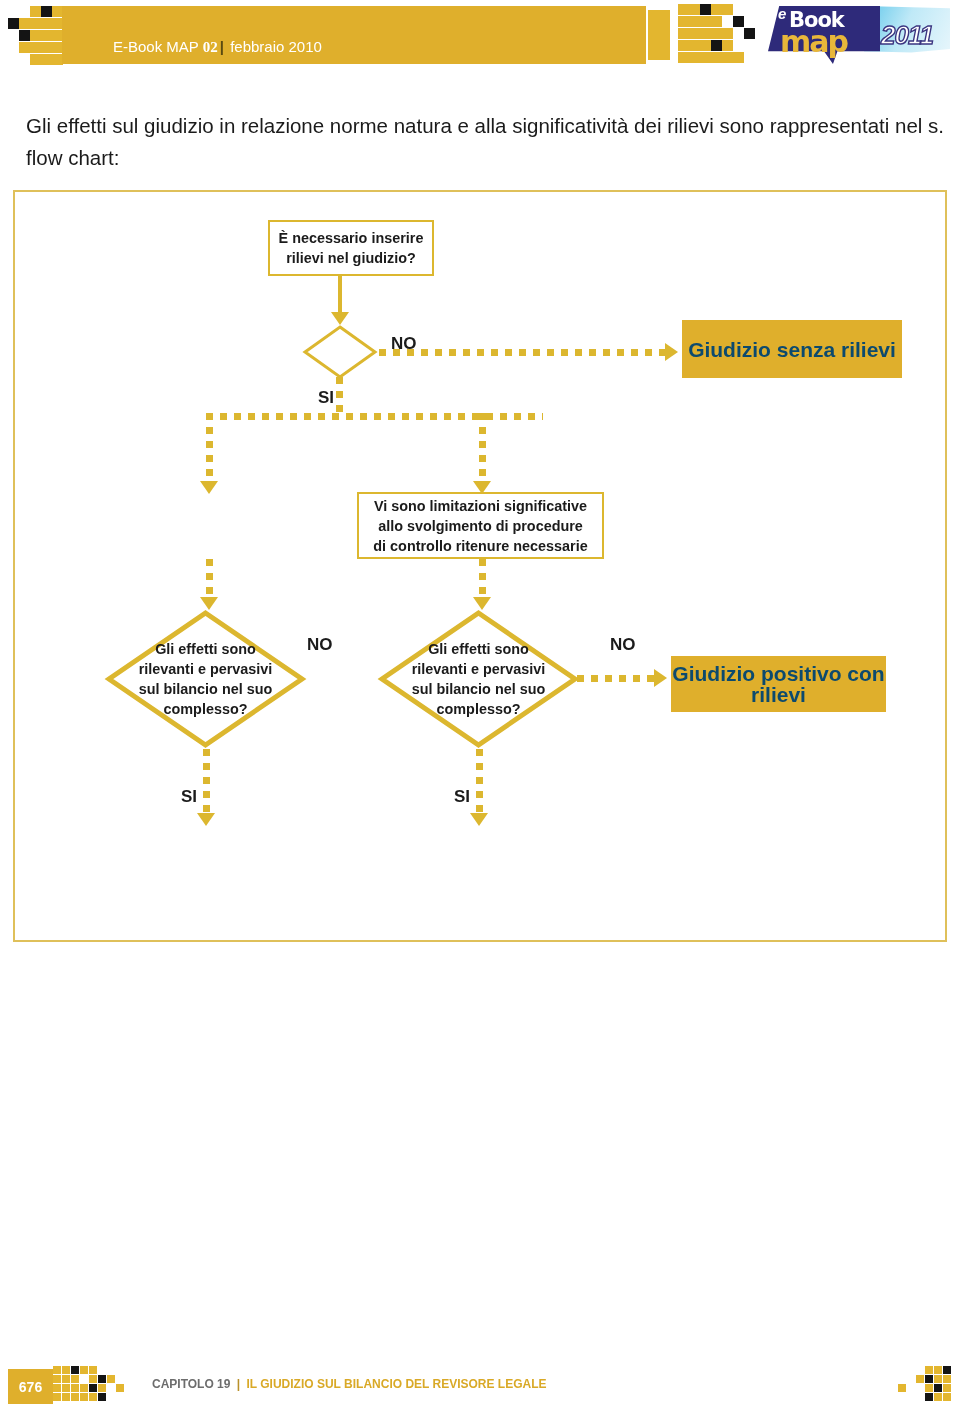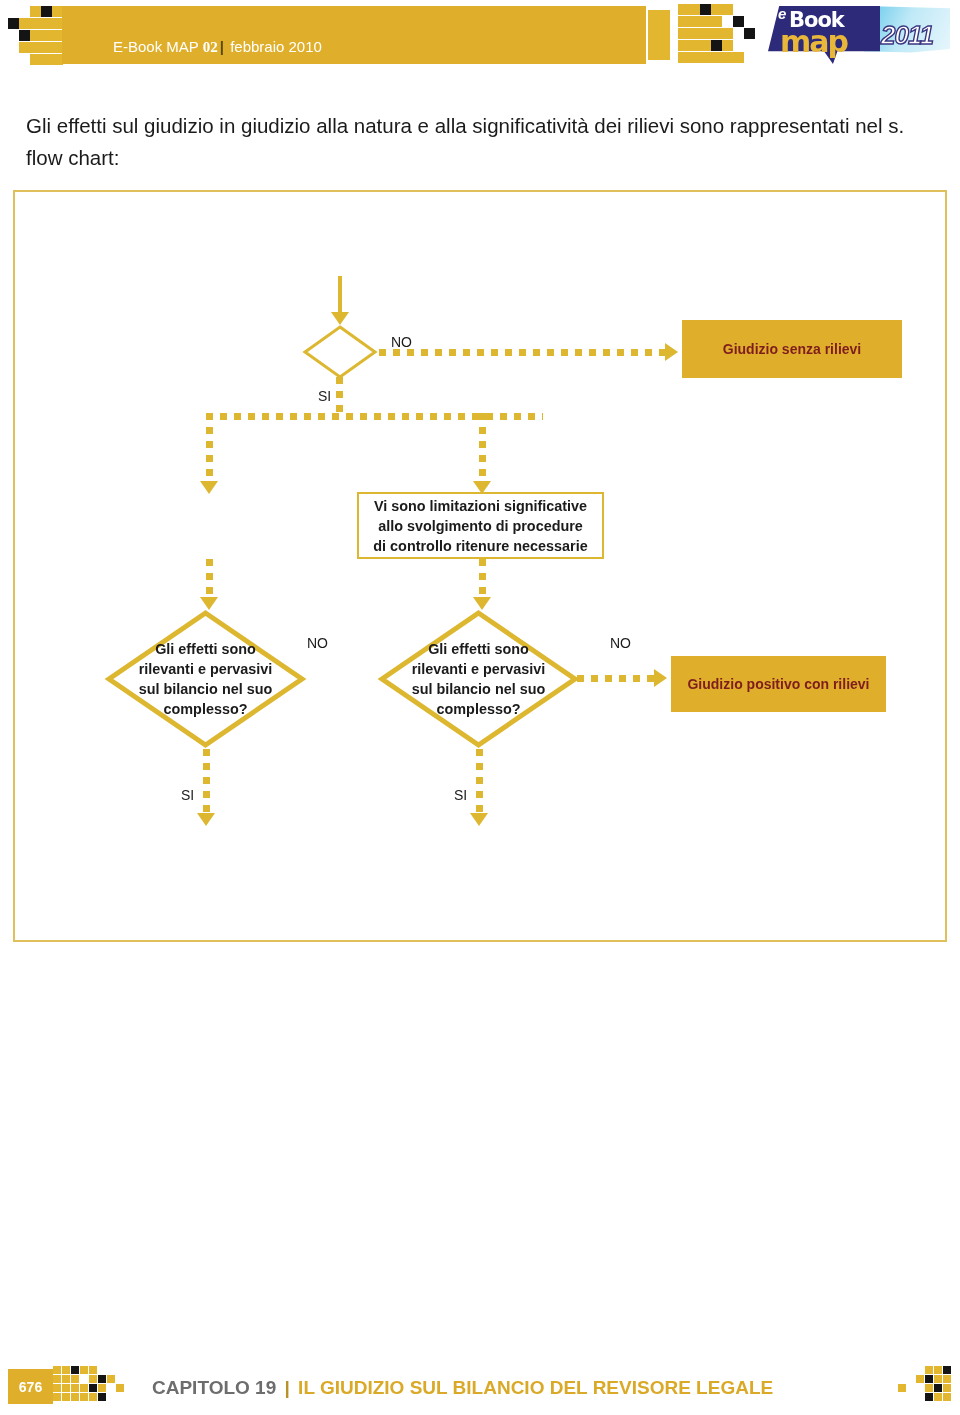--- a/index.html
+++ b/index.html
@@ -83,22 +83,22 @@
   
   .nodebox {
     position: absolute; display: flex; align-items: center; justify-content: center;
     text-align: center;
   }
   .nodebox.outline {
     background: #ffffff; border: 2px solid #dcb72f;
     font-size: 14.4px; font-weight: bold; color: #1b1b1b; line-height: 20px;
   }
   .nodebox.filled {
-    background: #dfaf2c; color: #7f1d1d;
-    font-size: 14px; font-weight: bold; line-height: 21px;
+    background: #dfaf2c; color: #0c4a6e;
+    font-size: 21px; font-weight: bold; line-height: 21px;
   }
 
   
   .diamond { position: absolute; }
   .diamond svg { position: absolute; left: 0; top: 0; overflow: visible; }
   .diamond .dtext {
     position: absolute; left: 0; top: 0; width: 100%; height: 100%;
     display: flex; align-items: center; justify-content: center;
     text-align: center; font-size: 14.4px; font-weight: bold;
     color: #1b1b1b; line-height: 20px;
@@ -121,34 +121,34 @@
     position: absolute; width: 0; height: 0;
     border-left: 9px solid transparent; border-right: 9px solid transparent;
     border-top: 13px solid #dcb72f;
   }
   .arrow-r {
     position: absolute; width: 0; height: 0;
     border-top: 9px solid transparent; border-bottom: 9px solid transparent;
     border-left: 13px solid #dcb72f;
   }
   .edge-label {
-    position: absolute; font-size: 14px; font-weight: normal; color: #1b1b1b;
+    position: absolute; font-size: 17px; font-weight: bold; color: #1b1b1b;
   }
 
   
   .footer { position: absolute; left: 0; top: 1362px; width: 960px; height: 52px; }
   .pagebadge {
     position: absolute; left: 8px; top: 7px; width: 45px; height: 35px;
     background: #dfaf2c; color: #ffffff;
     display: flex; align-items: center; justify-content: center;
     font-size: 14px; font-weight: bold;
   }
   .foot-text {
     position: absolute; left: 152px; top: 15px;
-    font-size: 19px; font-weight: bold; letter-spacing: 0px; white-space: nowrap;
+    font-size: 12px; font-weight: bold; letter-spacing: 0px; white-space: nowrap;
   }
   .foot-text .c1 { color: #6d6d6d; }
   .foot-text .bar { color: #b9912a; padding: 0 3px; }
   .foot-text .c2 { color: #d9a927; }
 </style>
 </head>
 <body>
 
 <div class="page">
 
@@ -213,25 +213,29 @@
     <div class="logo">
       <div class="logo-page"></div>
       <div class="logo-book"></div>
       <div class="logo-e">e</div>
       <div class="logo-book-w">Book</div>
       <div class="logo-map">map</div>
       <div class="logo-year">2011</div>
     </div>
   </div>
 
-  <div class="intro">Gli effetti sul giudizio in giudizio alla natura e alla significatività dei rilievi sono rappresentati nel s. flow chart:</div>
+  <div class="intro">Gli effetti sul giudizio in relazione norme natura e alla significatività dei rilievi sono rappresentati nel s. flow chart:</div>
 
   <div class="frame">
     <div class="flow">
 
+      <div class="nodebox outline" style="left:253px;top:28px;width:166px;height:56px;flex-direction:column;">
+        <span>È necessario inserire</span>
+        <span>rilievi nel giudizio?</span>
+      </div>
 
       <div class="line-solid" style="left:323px;top:84px;width:4px;height:38px;"></div>
       <div class="arrow-d" style="left:316px;top:120px;"></div>
 
       <div class="diamond" style="left:288px;top:133px;width:74px;height:54px;">
         <svg width="74" height="54" viewBox="0 0 74 54" aria-hidden="true">
           <polygon points="37,2 72,27 37,52 2,27" fill="#ffffff" stroke="#dcb72f" stroke-width="3"></polygon>
         </svg>
         <div class="dtext"></div>
       </div>

